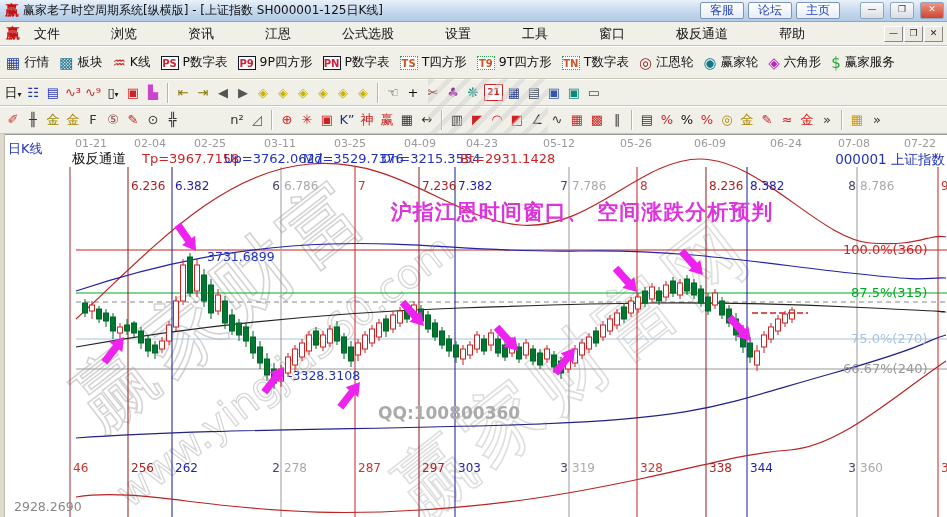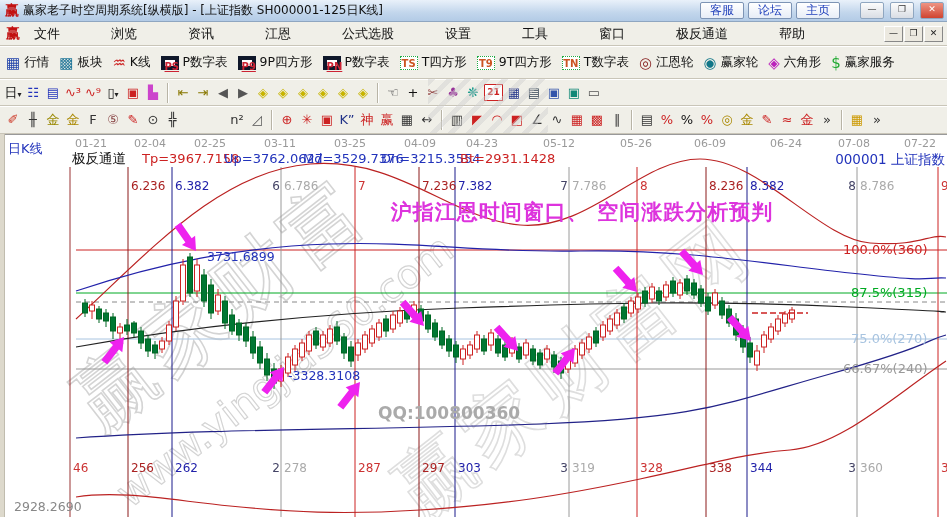--- a/index.html
+++ b/index.html
@@ -47,21 +47,21 @@
   
   .toolbar{position:absolute;left:0;width:947px;background:#f0efe8;display:flex;align-items:center;
     border-top:1px solid #ffffff;border-bottom:1px solid #c9c5b8;box-sizing:border-box;}
   .tb1{top:46px;height:33px;padding:0 6px;gap:10px;}
   .tb2{top:79px;height:27px;padding:0 4px;gap:2px;}
   .tb3{top:106px;height:28px;padding:0 4px;gap:2px;}
   .tb-item{display:inline-flex;align-items:center;gap:4px;font-size:12.5px;color:#111;white-space:nowrap;}
   .tb-ico{font-size:15px;line-height:16px;}
   .chip{display:inline-block;width:18px;height:14px;font-size:10px;font-weight:bold;
     line-height:13px;text-align:center;box-sizing:border-box;background:#fff;}
-  .chip.p{border:4px solid #0f172a;color:#cc2233;text-decoration:underline;}
+  .chip.p{border:1px solid #0f172a;color:#cc2233;}
   .chip.t{border:1px dotted #22aa44;color:#cc5522;text-align:center;}
   .mini{display:inline-block;min-width:18px;height:18px;font-size:13px;line-height:18px;
     text-align:center;color:#222;}
   .mini .dd{font-size:8px;color:#222;}
   .minibox{display:inline-block;width:17px;height:15px;border:1px solid #cc2222;color:#cc2222;
     font-size:9px;font-weight:bold;line-height:14px;text-align:center;background:#fff;}
   .tb-sep{width:1px;height:20px;background:#b8b4a6;border-right:1px solid #fff;margin:0 3px;}
   
   .hatch{position:absolute;pointer-events:none;opacity:.45;
     background:repeating-linear-gradient(135deg,#cfcfcf 0 5px,transparent 5px 13px);}

